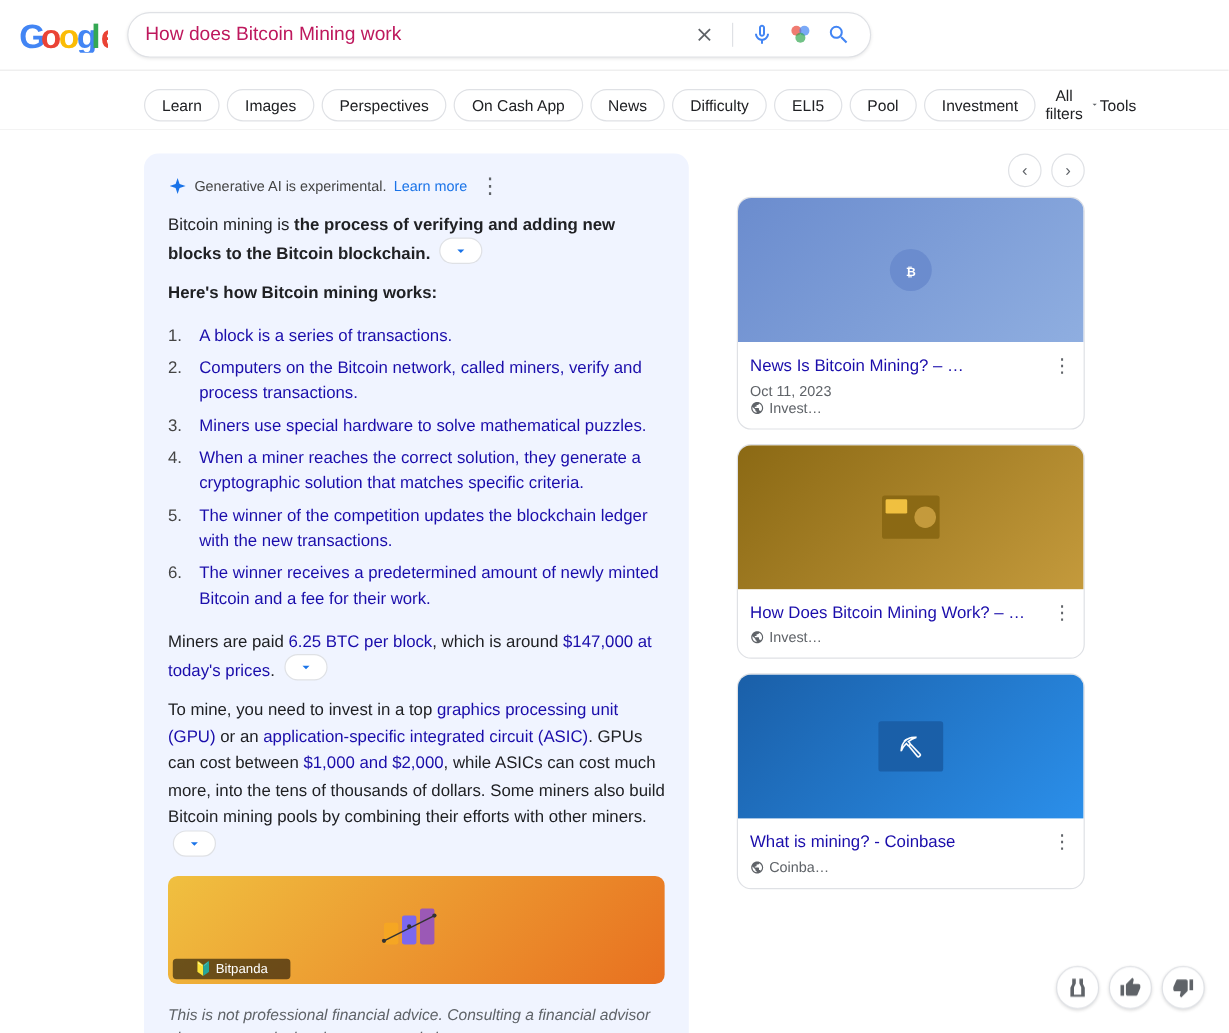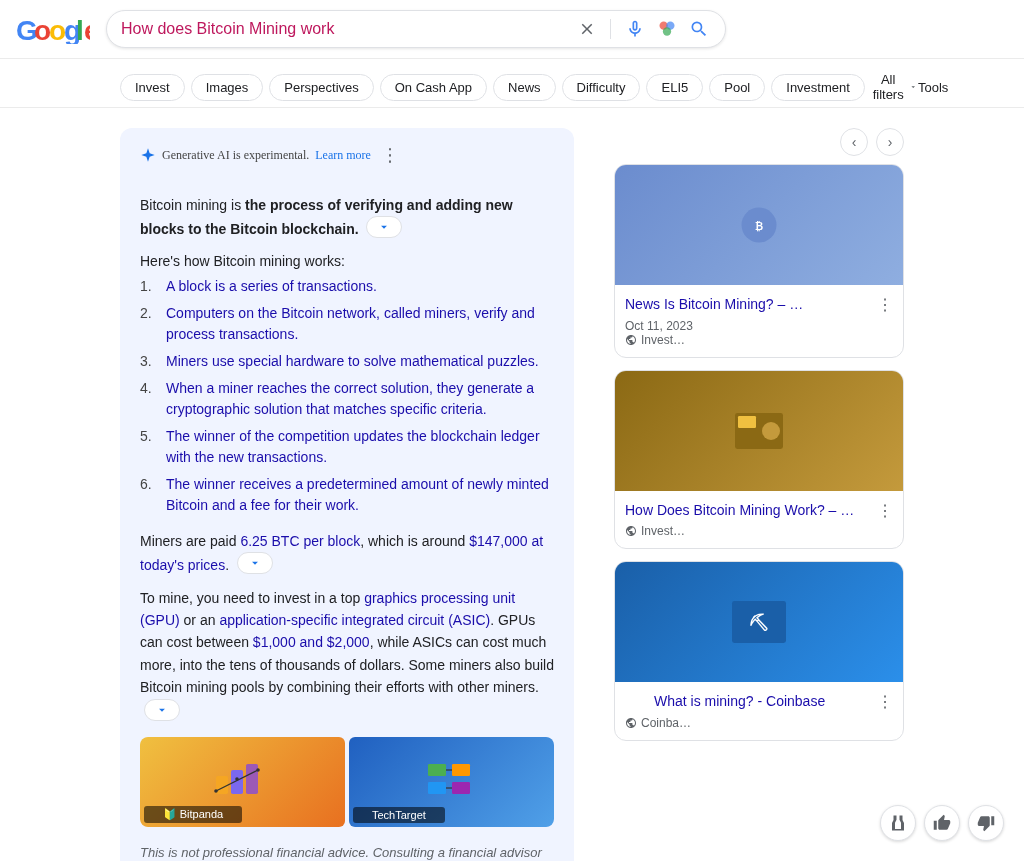--- a/index.html
+++ b/index.html
@@ -99,22 +99,21 @@
       border-radius: 12px;
       padding: 16px 20px;
       margin-bottom: 20px;
     }
     #ai-label {
       font-size: 12px;
       color: #444;
       display: flex;
       align-items: center;
       gap: 6px;
-      margin-bottom: 28px;
-      font-family: Liberation Serif, serif;
+      margin-bottom: 10px;
     }
     #ai-label .learn-more { color: #1a73e8; cursor: pointer; }
     #ai-label .more-btn { color: #5f6368; cursor: pointer; margin-left: 4px; font-size: 18px; }
     #ai-main-text { font-size: 14px; line-height: 1.6; color: #202124; margin-bottom: 10px; }
     #ai-main-text strong { font-weight: bold; }
     .show-more-btn {
       display: inline-flex;
       align-items: center;
       gap: 4px;
       background: #fff;
@@ -266,21 +265,21 @@
     <button class="search-icon-btn">
       <svg width="20" height="20" viewBox="0 0 24 24" fill="#4285F4">
         <path d="M15.5 14h-.79l-.28-.27A6.471 6.471 0 0 0 16 9.5 6.5 6.5 0 1 0 9.5 16c1.61 0 3.09-.59 4.23-1.57l.27.28v.79l5 4.99L20.49 19l-4.99-5zm-6 0C7.01 14 5 11.99 5 9.5S7.01 5 9.5 5 14 7.01 14 9.5 11.99 14 9.5 14z"></path>
       </svg>
     </button>
   </div>
 </div>
 
 <div id="filter-tabs">
   <div id="filter-tabs-list" style="display:flex; gap:6px; align-items:center; flex:1;">
-  <button class="filter-tab">Invest</button>
+  <button class="filter-tab">Learn</button>
       <button class="filter-tab">Images</button>
       <button class="filter-tab">Perspectives</button>
       <button class="filter-tab">On Cash App</button>
       <button class="filter-tab">News</button>
       <button class="filter-tab">Difficulty</button>
       <button class="filter-tab">ELI5</button>
       <button class="filter-tab">Pool</button>
       <button class="filter-tab">Investment</button>
     </div>
   <div id="filter-right">
@@ -312,21 +311,21 @@
 
       <div id="ai-main-text">
         Bitcoin mining is <strong>the process of verifying and adding new blocks to the Bitcoin blockchain.</strong>
         <button class="show-more-btn">
           <svg width="14" height="14" viewBox="0 0 24 24" fill="#1a73e8">
               <path d="M7 10l5 5 5-5z"></path>
             </svg>
         </button>
       </div>
 
-      <div id="how-works-heading" style="margin-top:12px; font-weight:normal; font-size:14px; margin-bottom:7px;">Here's how Bitcoin mining works:</div>
+      <div id="how-works-heading" style="margin-top:12px; font-weight:bold; font-size:14px; margin-bottom:18px;">Here's how Bitcoin mining works:</div>
 
       <ol id="ai-list" style="list-style:none; padding-left:0; margin-bottom:14px;">
       <li style="display: flex; gap: 8px; margin-bottom: 6px; font-size: 14px; line-height: 1.5; color: rgb(26, 13, 171);">
             <span class="num" style="color:#444; min-width:18px;">1.</span>
             <span>A block is a series of transactions.</span>
           </li>
           <li style="display: flex; gap: 8px; margin-bottom: 6px; font-size: 14px; line-height: 1.5; color: rgb(26, 13, 171);">
             <span class="num" style="color:#444; min-width:18px;">2.</span>
             <span>Computers on the Bitcoin network, called miners, verify and process transactions.</span>
           </li>
@@ -374,33 +373,20 @@
               <rect x="30" y="20" width="20" height="40" fill="#7b68ee" rx="3"></rect>
               <rect x="55" y="10" width="20" height="50" fill="#9b59b6" rx="3"></rect>
               <line x1="5" y1="55" x2="75" y2="20" stroke="#333" stroke-width="2"></line>
               <circle cx="5" cy="55" r="3" fill="#333"></circle>
               <circle cx="40" cy="35" r="3" fill="#333"></circle>
               <circle cx="75" cy="20" r="3" fill="#333"></circle>
             </svg>
           </div>
           <div class="strip-img-label">🔰 Bitpanda</div>
         </div>
-        <div class="strip-img img-techtarget" style="border-radius:6px; position:relative;">
-          <div style="width:100%;height:100%;display:flex;align-items:center;justify-content:center;">
-            <svg width="60" height="50" viewBox="0 0 100 80">
-              <rect x="10" y="10" width="30" height="20" fill="#4caf50" rx="2"></rect>
-              <rect x="50" y="10" width="30" height="20" fill="#ff9800" rx="2"></rect>
-              <rect x="10" y="40" width="30" height="20" fill="#2196f3" rx="2"></rect>
-              <rect x="50" y="40" width="30" height="20" fill="#9c27b0" rx="2"></rect>
-              <line x1="40" y1="20" x2="50" y2="20" stroke="#333" stroke-width="2"></line>
-              <line x1="40" y1="50" x2="50" y2="50" stroke="#333" stroke-width="2"></line>
-            </svg>
-          </div>
-          <div class="strip-img-label">TechTarget</div>
-        </div>
       </div>
 
       <div id="disclaimer" style="font-size:13px; color:#5f6368; font-style:italic; margin-top:14px; line-height:1.5;">This is not professional financial advice. Consulting a financial advisor about your particular circumstances is best.</div>
     </div>
 
   </div>
 
   <div id="right-panel">
     <div id="right-nav" style="display:flex; justify-content:flex-end; margin-bottom:8px; gap:8px;">
       <button class="nav-arrow">‹</button>
@@ -457,21 +443,21 @@
         <div class="source-card">
       <div class="source-card-img img-coinbase" style="background:linear-gradient(135deg, #1a5fa8, #2b8fea);">
         <div style="display:flex;align-items:center;justify-content:center;width:100%;height:100%;">
               <svg width="60" height="50" viewBox="0 0 100 80">
                 <rect x="5" y="5" width="90" height="70" fill="#1a5fa8" rx="4"></rect>
                 <text x="50" y="50" text-anchor="middle" fill="white" font-size="28" font-weight="bold">⛏</text>
               </svg>
             </div>
       </div>
       <div class="source-card-body">
-        <div style="display:flex;justify-content:space-between;align-items:flex-start;margin-left:29px;">
+        <div style="display:flex;justify-content:space-between;align-items:flex-start;">
           <div class="source-card-title">What is mining? - Coinbase</div>
           <span class="card-more-btn">⋮</span>
         </div>
 
         <div class="source-card-from">
           <svg width="12" height="12" viewBox="0 0 24 24" fill="#5f6368">
                 <path d="M12 2C6.48 2 2 6.48 2 12s4.48 10 10 10 10-4.48 10-10S17.52 2 12 2zm-1 17.93c-3.95-.49-7-3.85-7-7.93 0-.62.08-1.21.21-1.79L9 15v1c0 1.1.9 2 2 2v1.93zm6.9-2.54c-.26-.81-1-1.39-1.9-1.39h-1v-3c0-.55-.45-1-1-1H8v-2h2c.55 0 1-.45 1-1V7h2c1.1 0 2-.9 2-2v-.41c2.93 1.19 5 4.06 5 7.41 0 2.08-.8 3.97-2.1 5.39z"></path>
               </svg>
           Coinba…
         </div>

